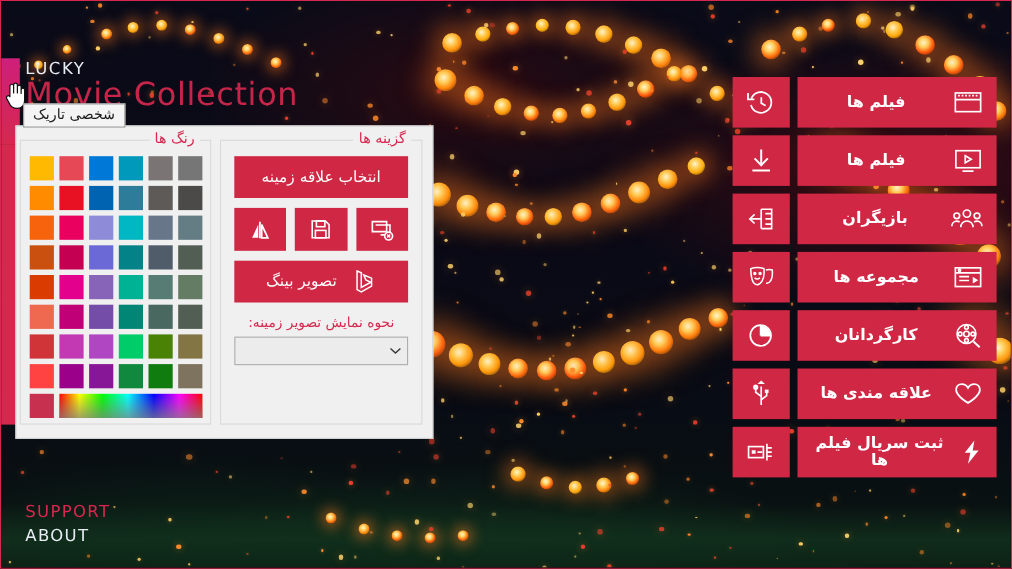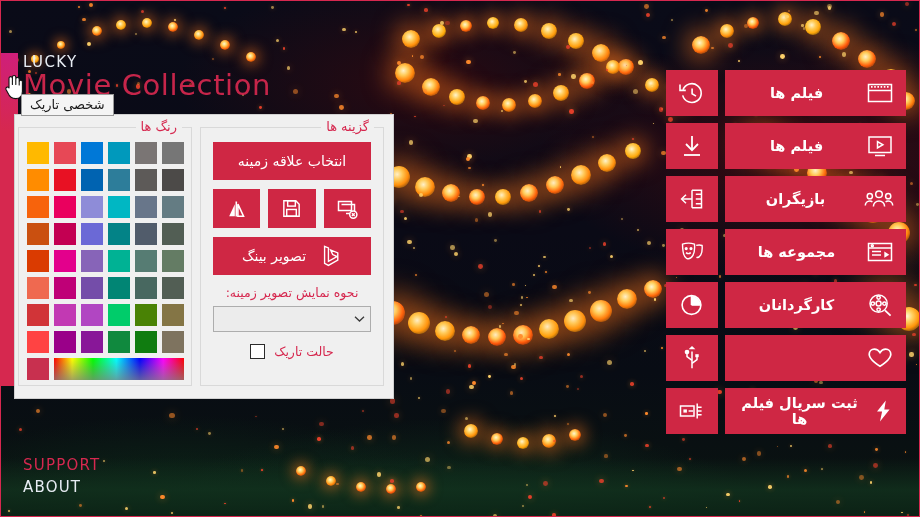--- a/index.html
+++ b/index.html
@@ -699,24 +699,20 @@
       <div class="lbl-mode">نحوه نمایش تصویر زمینه:</div>
 
       <div class="combo">
         <span class="chev">
           <svg width="11" height="8" viewBox="0 0 11 8" fill="none" stroke="#3a3a3a" stroke-width="1.3">
             <path d="M1 1.8 L5.5 6 L10 1.8"></path>
           </svg>
         </span>
       </div>
 
-      <div class="chk-row">
-        <span class="lbl">حالت تاریک</span>
-        <span class="chkbox"></span>
-      </div>
     </div>
 
     <div class="gbox g-colors">
       <div class="gbox-title">رنگ ها</div>
       <div class="swatch-grid" id="swatch-grid">
           <div class="sw" style="background: rgb(255, 185, 0);"></div>
           <div class="sw" style="background: rgb(231, 72, 86);"></div>
           <div class="sw" style="background: rgb(0, 120, 215);"></div>
           <div class="sw" style="background: rgb(0, 153, 188);"></div>
           <div class="sw" style="background: rgb(122, 117, 116);"></div>
@@ -910,20 +906,21 @@
                 <rect x="14.3" y="9.2" width="3.4" height="3" fill="#fff" stroke="none"></rect>
               </svg>
             </span>
           </div>
           <div class="tile-main">
             <span>
               <svg width="28" height="24" viewBox="0 0 28 24" fill="none" stroke="#fff" stroke-width="1.7">
                 <path d="M14 20.3 C14 20.3 3.2 14 3.2 8.3 C3.2 5.3 5.5 3.2 8.3 3.2 C10.6 3.2 12.8 4.6 14 6.6 C15.2 4.6 17.4 3.2 19.7 3.2 C22.5 3.2 24.8 5.3 24.8 8.3 C24.8 14 14 20.3 14 20.3Z"></path>
               </svg>
             </span>
+            <span class="txt">علاقه مندی ها</span>
           </div>
         </div>
         <div class="tile-row">
           <div class="tile-side">
             <span>
               <svg width="28" height="24" viewBox="0 0 28 24" fill="none" stroke="#fff" stroke-width="1.5">
                 <rect x="2.5" y="7" width="13.5" height="10"></rect>
                 <path d="M5.4 10.4h3.5v3.2H5.4z" fill="#fff" stroke="none"></path>
                 <path d="M10.6 12h4.4"></path>
                 <path d="M19.2 4.4v15.2"></path>

